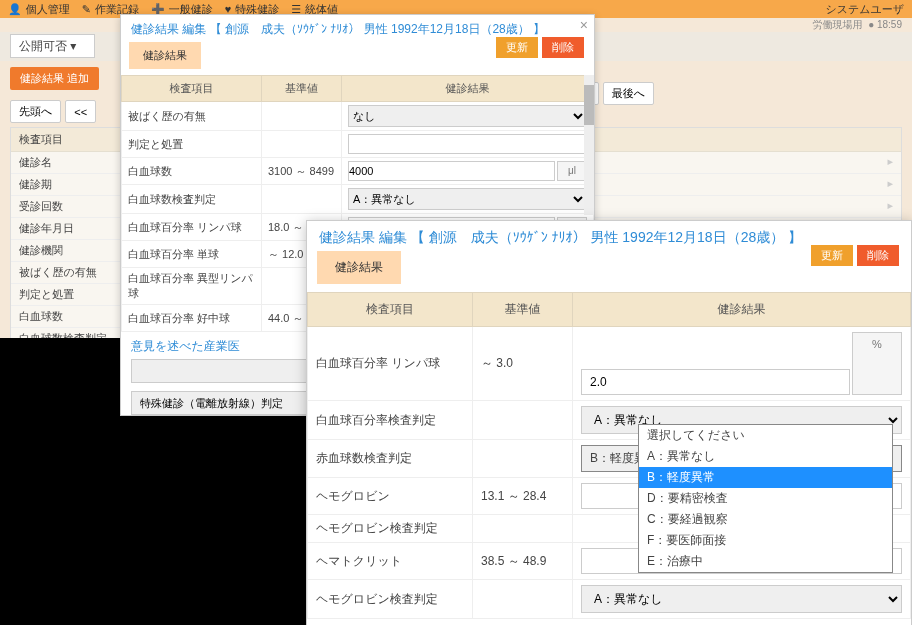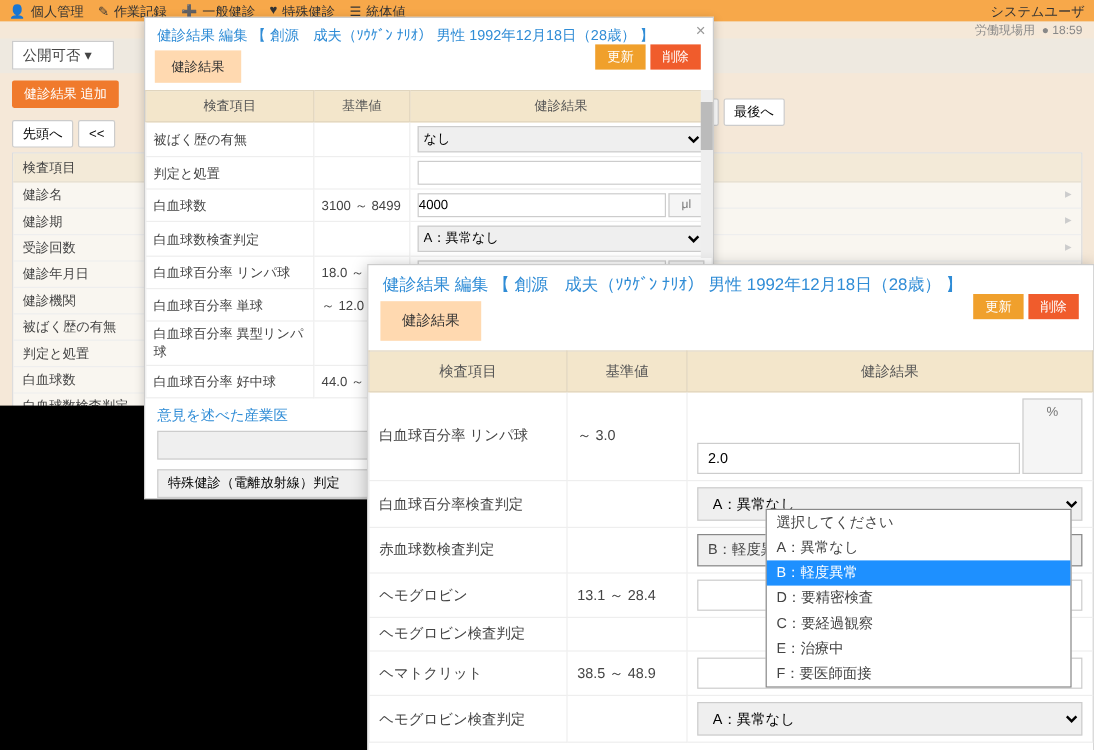--- a/index.html
+++ b/index.html
@@ -355,15 +355,15 @@
   <div class="section-label" style="font-size:14px">意見を述べた産業医</div>
 
 </div>
 
 <div class="dropdown-open" id="ddopen">
     <div class="opt">選択してください</div>
     <div class="opt">A：異常なし</div>
     <div class="opt sel">B：軽度異常</div>
     <div class="opt">D：要精密検査</div>
     <div class="opt">C：要経過観察</div>
+    <div class="opt">F：要医師面接</div>
     <div class="opt">E：治療中</div>
-    <div class="opt">F：要医師面接</div>
   </div>
 
 </body></html>

